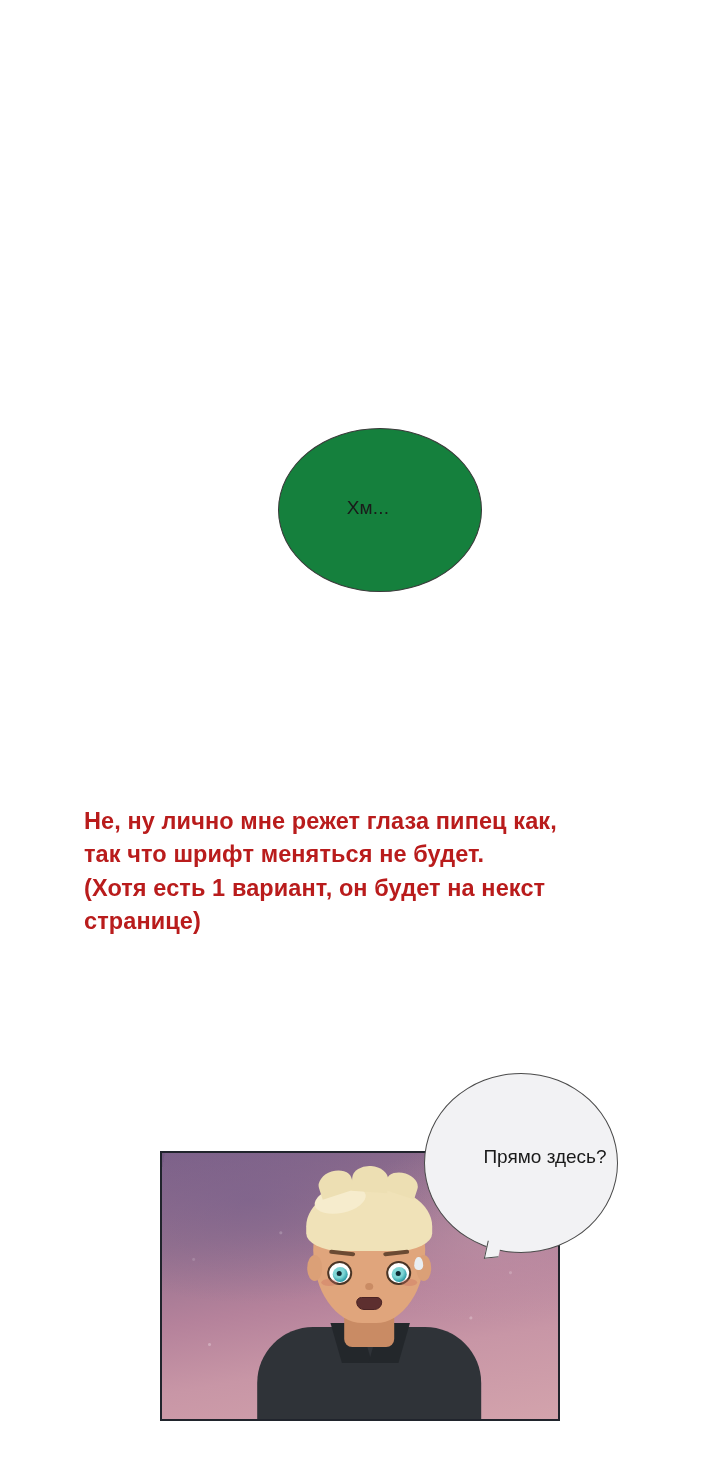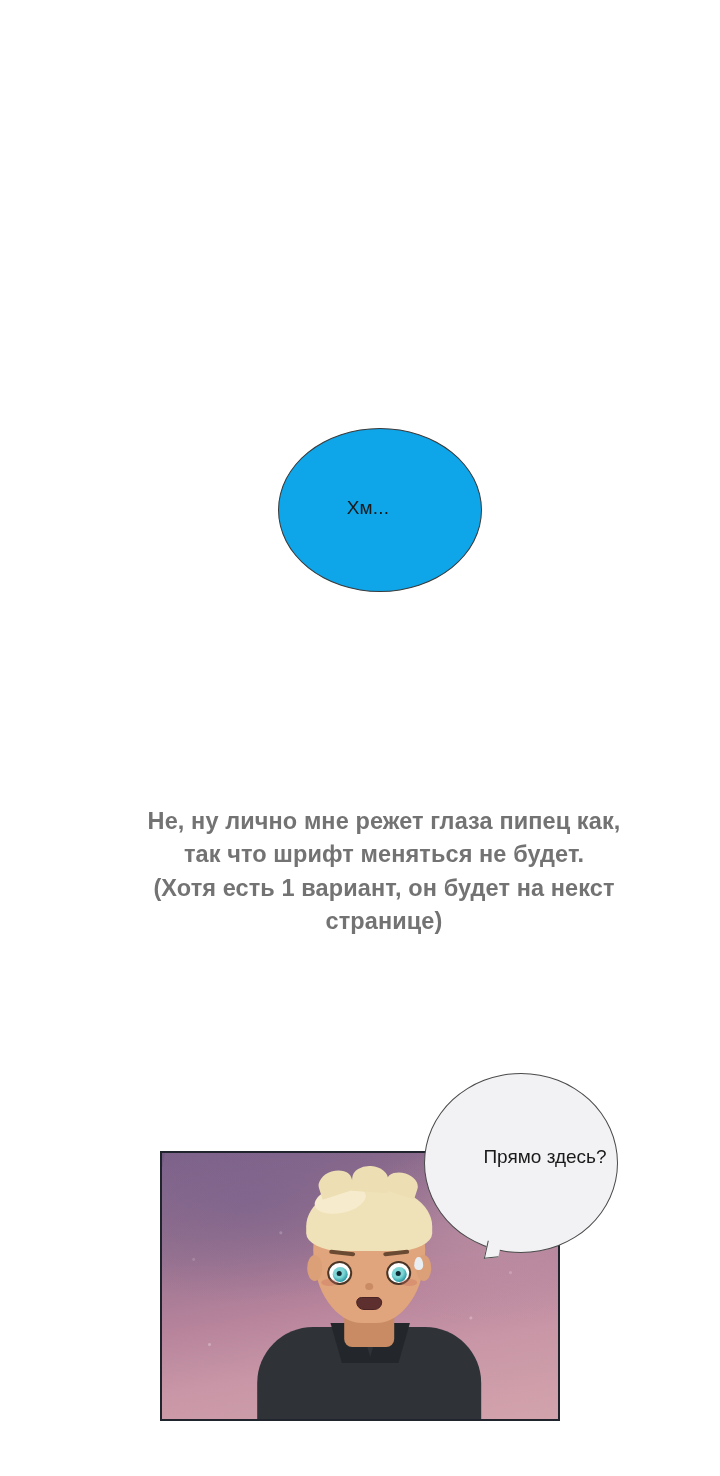--- a/index.html
+++ b/index.html
@@ -23,21 +23,21 @@
 
   
   .bubble-top {
     position: absolute;
     left: 278px;
     top: 428px;
     width: 204px;
     height: 164px;
     border: 1.5px solid #3a3a3a;
     border-radius: 50%;
-    background: #0ea5e9;
+    background: #15803d;
     box-sizing: border-box;
     display: flex;
     align-items: center;
     justify-content: center;
   }
   .bubble-top .bubble-text {
     font-size: 19px;
     color: #1a1a1a;
     letter-spacing: 0.2px;
     line-height: 1.2;
@@ -46,25 +46,24 @@
   }
 
   
   .narration {
     position: absolute;
     left: 84px;
     top: 805px;
     width: 600px;
     font-size: 23.5px;
     font-weight: bold;
-    color: #737373;
+    color: #b91c1c;
     line-height: 1.42;
     letter-spacing: 0.1px;
     white-space: pre-line;
-    text-align: center;
   }
 
   
   .panel {
     position: absolute;
     left: 160px;
     top: 1151px;
     width: 400px;
     height: 270px;
     border: 2px solid #20242c;

